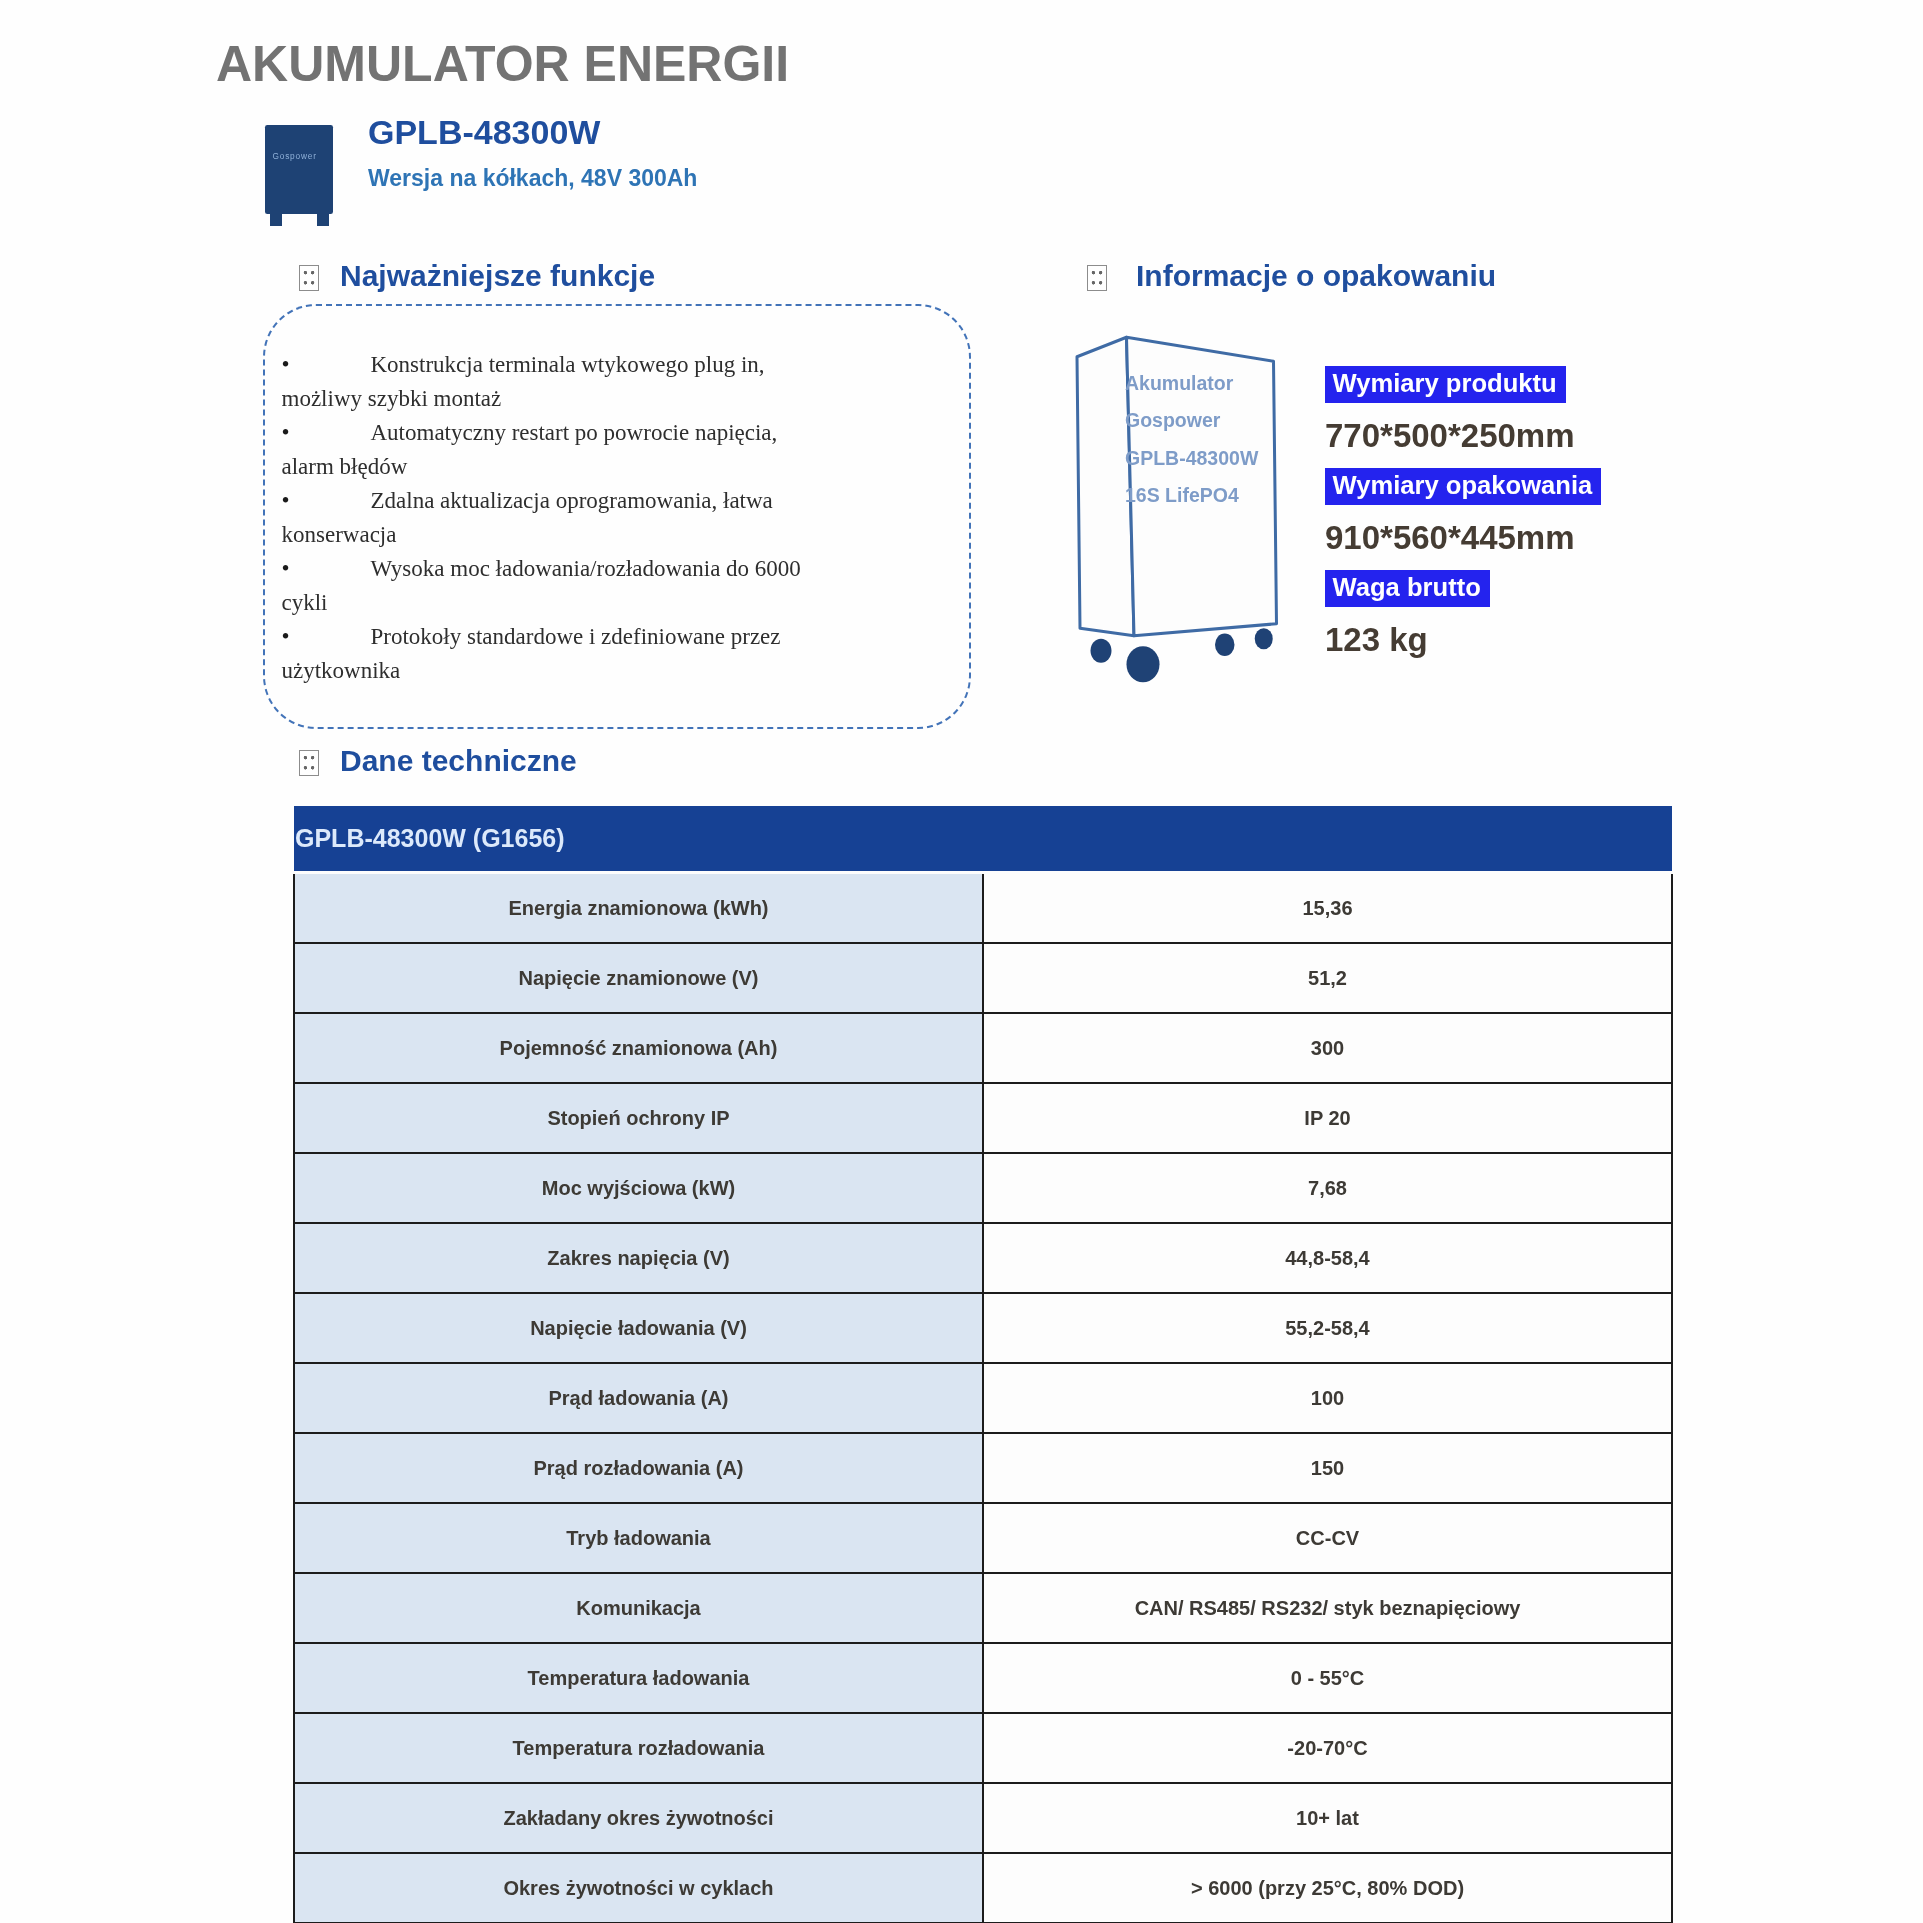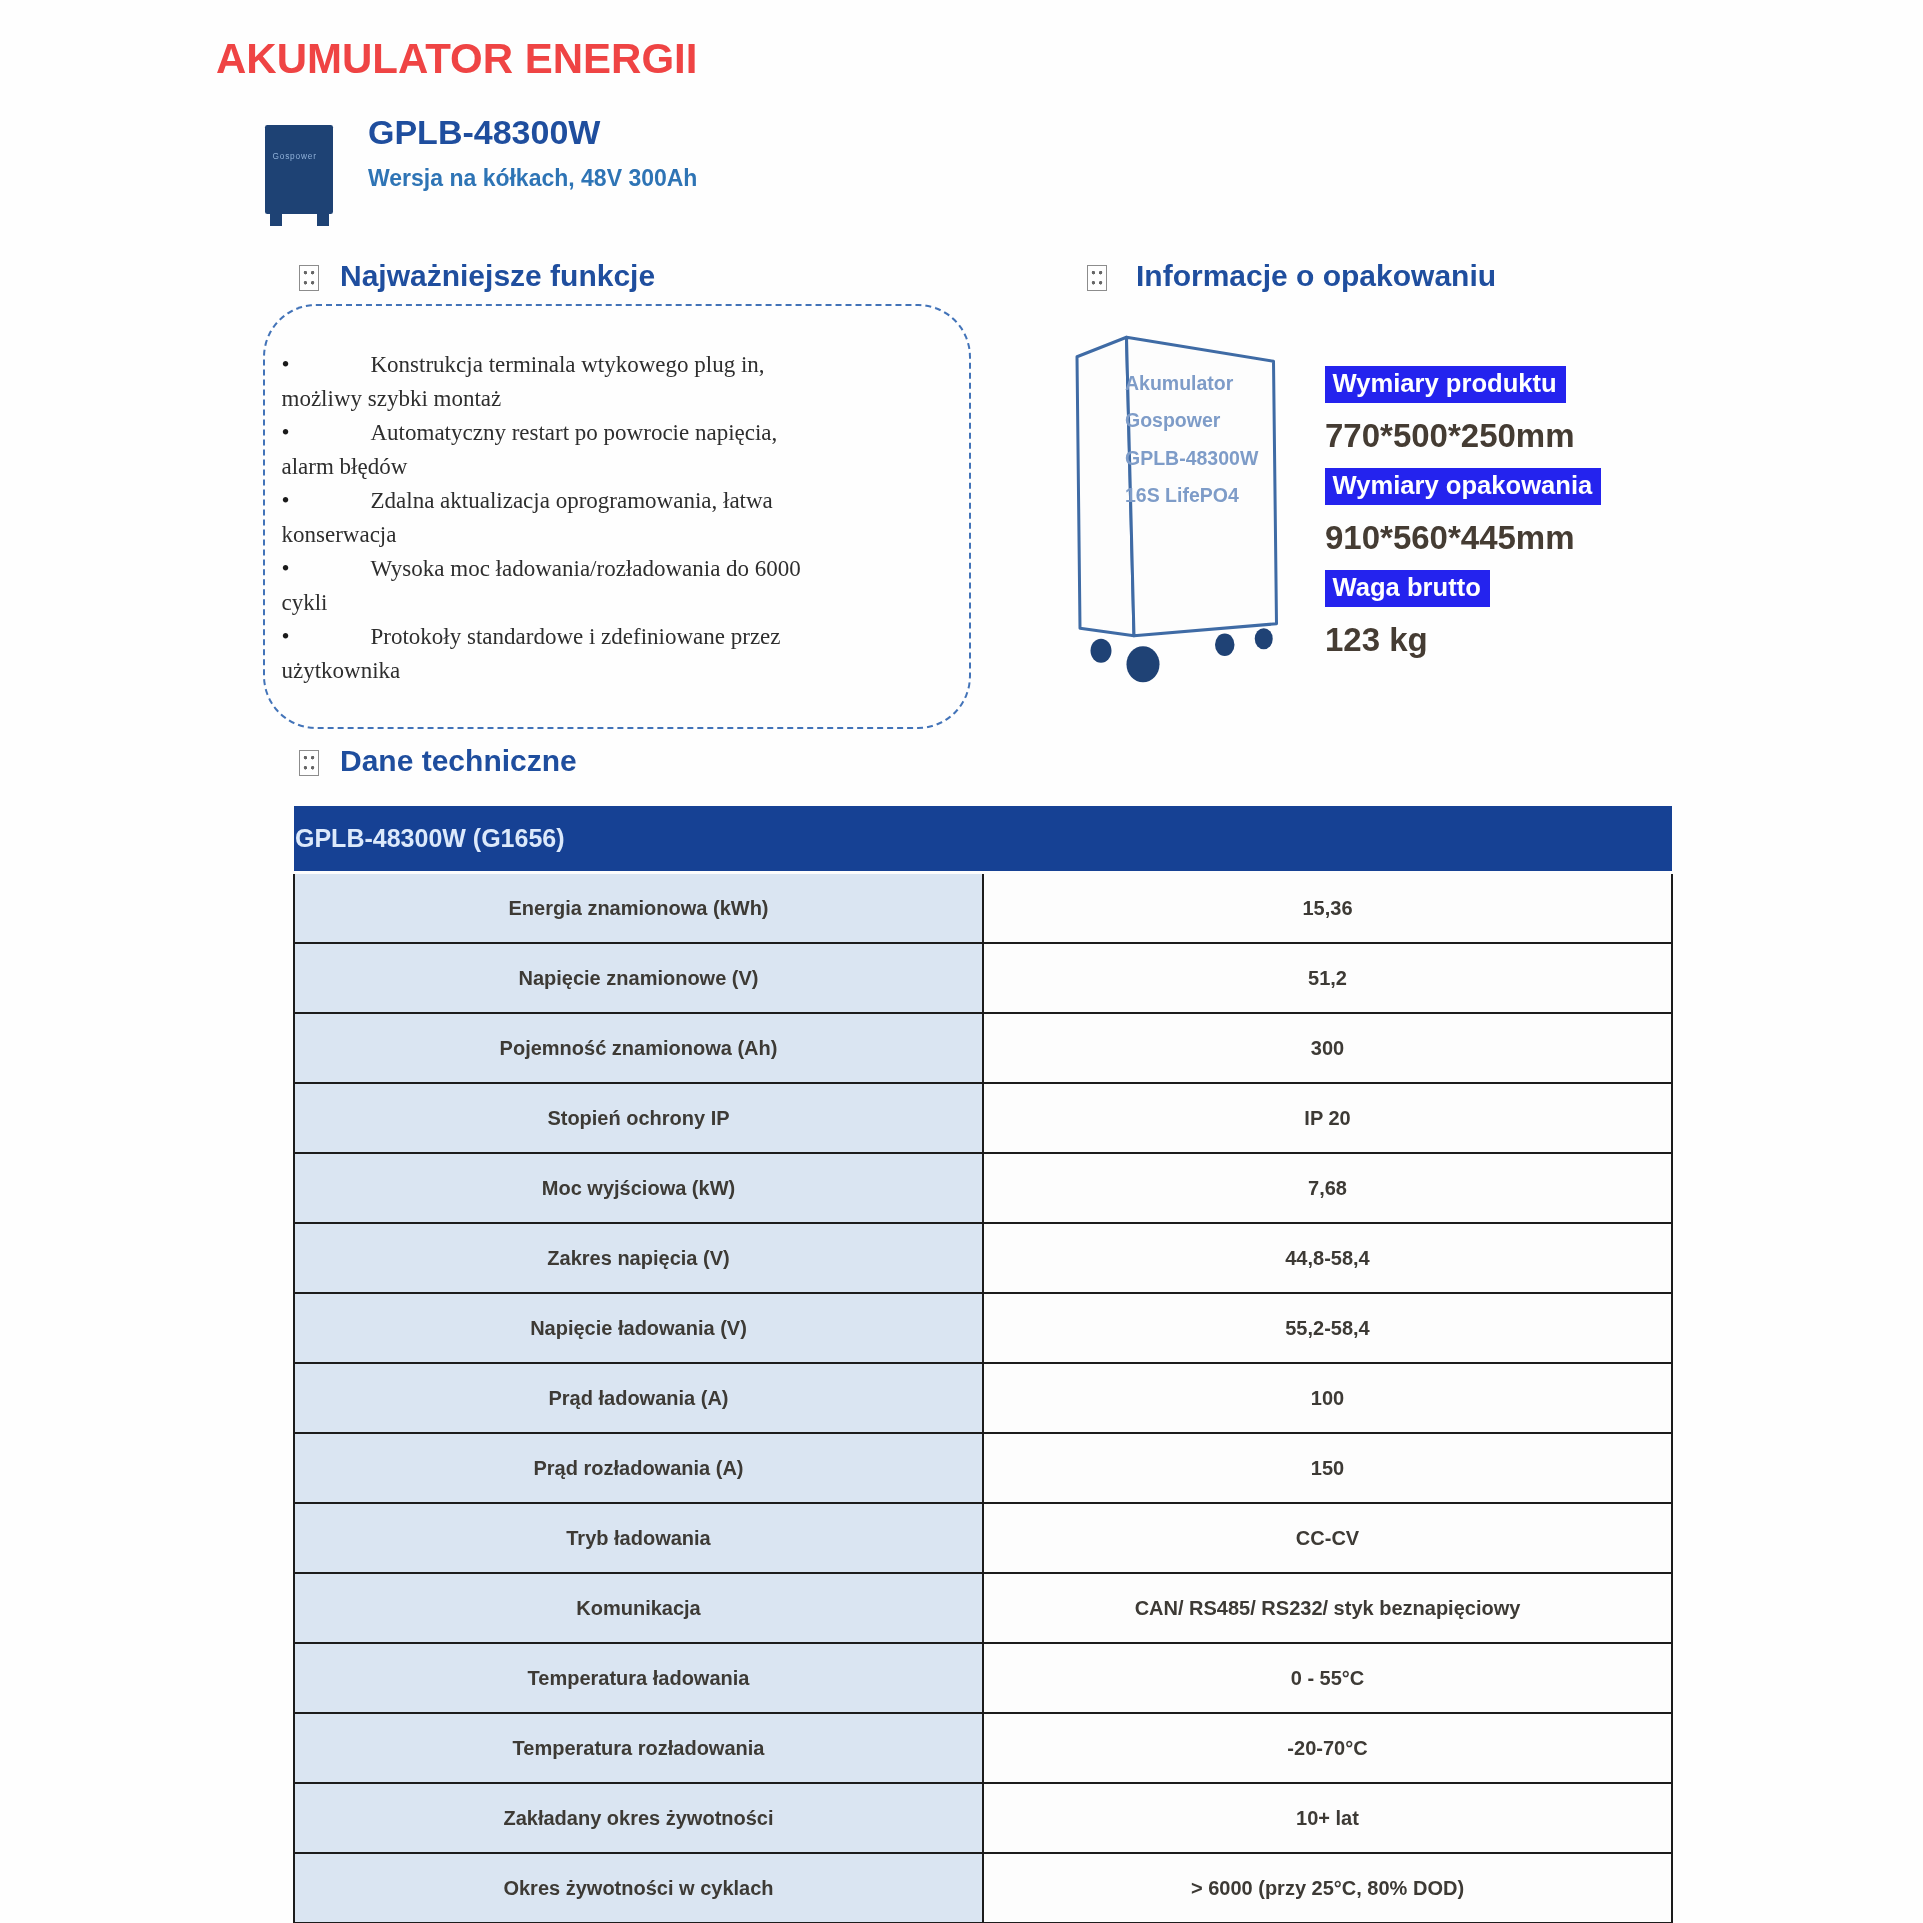--- a/index.html
+++ b/index.html
@@ -3,21 +3,21 @@
 <meta charset="utf-8">
 <style>
   html,body{margin:0;padding:0;background:#ffffff;}
   #page{
     position:relative;width:1924px;height:1924px;background:#fefefe;
     font-family:"Liberation Sans", sans-serif;overflow:hidden;
   }
   .abs{position:absolute;}
 
   
-  .doc-title{left:216px;top:35px;font-size:42px;font-weight:bold;color:#ef4444;letter-spacing:0px;}
+  .doc-title{left:216px;top:35px;font-size:50px;font-weight:bold;color:#737373;letter-spacing:0px;}
   .battery{left:265px;top:125px;width:68px;height:89px;background:#1E4274;border-radius:2.3px;}
   .battery .leg{position:absolute;bottom:-12px;width:12px;height:12.8px;background:#1E4274;}
   .battery .leg.l{left:4.5px;} .battery .leg.r{right:4.5px;}
   .battery .blabel{position:absolute;top:25.6px;left:7.5px;font-size:8.3px;color:#8FB0D8;letter-spacing:0.8px;}
   .model-name{left:368px;top:113px;font-size:34px;font-weight:bold;color:#1F4E9E;}
   .model-sub{left:368px;top:165px;font-size:23px;font-weight:600;color:#2E74B5;}
 
   
   .tofu{width:18px;height:24px;border:1.5px solid #8c8c8c;display:inline-block;
     background:

